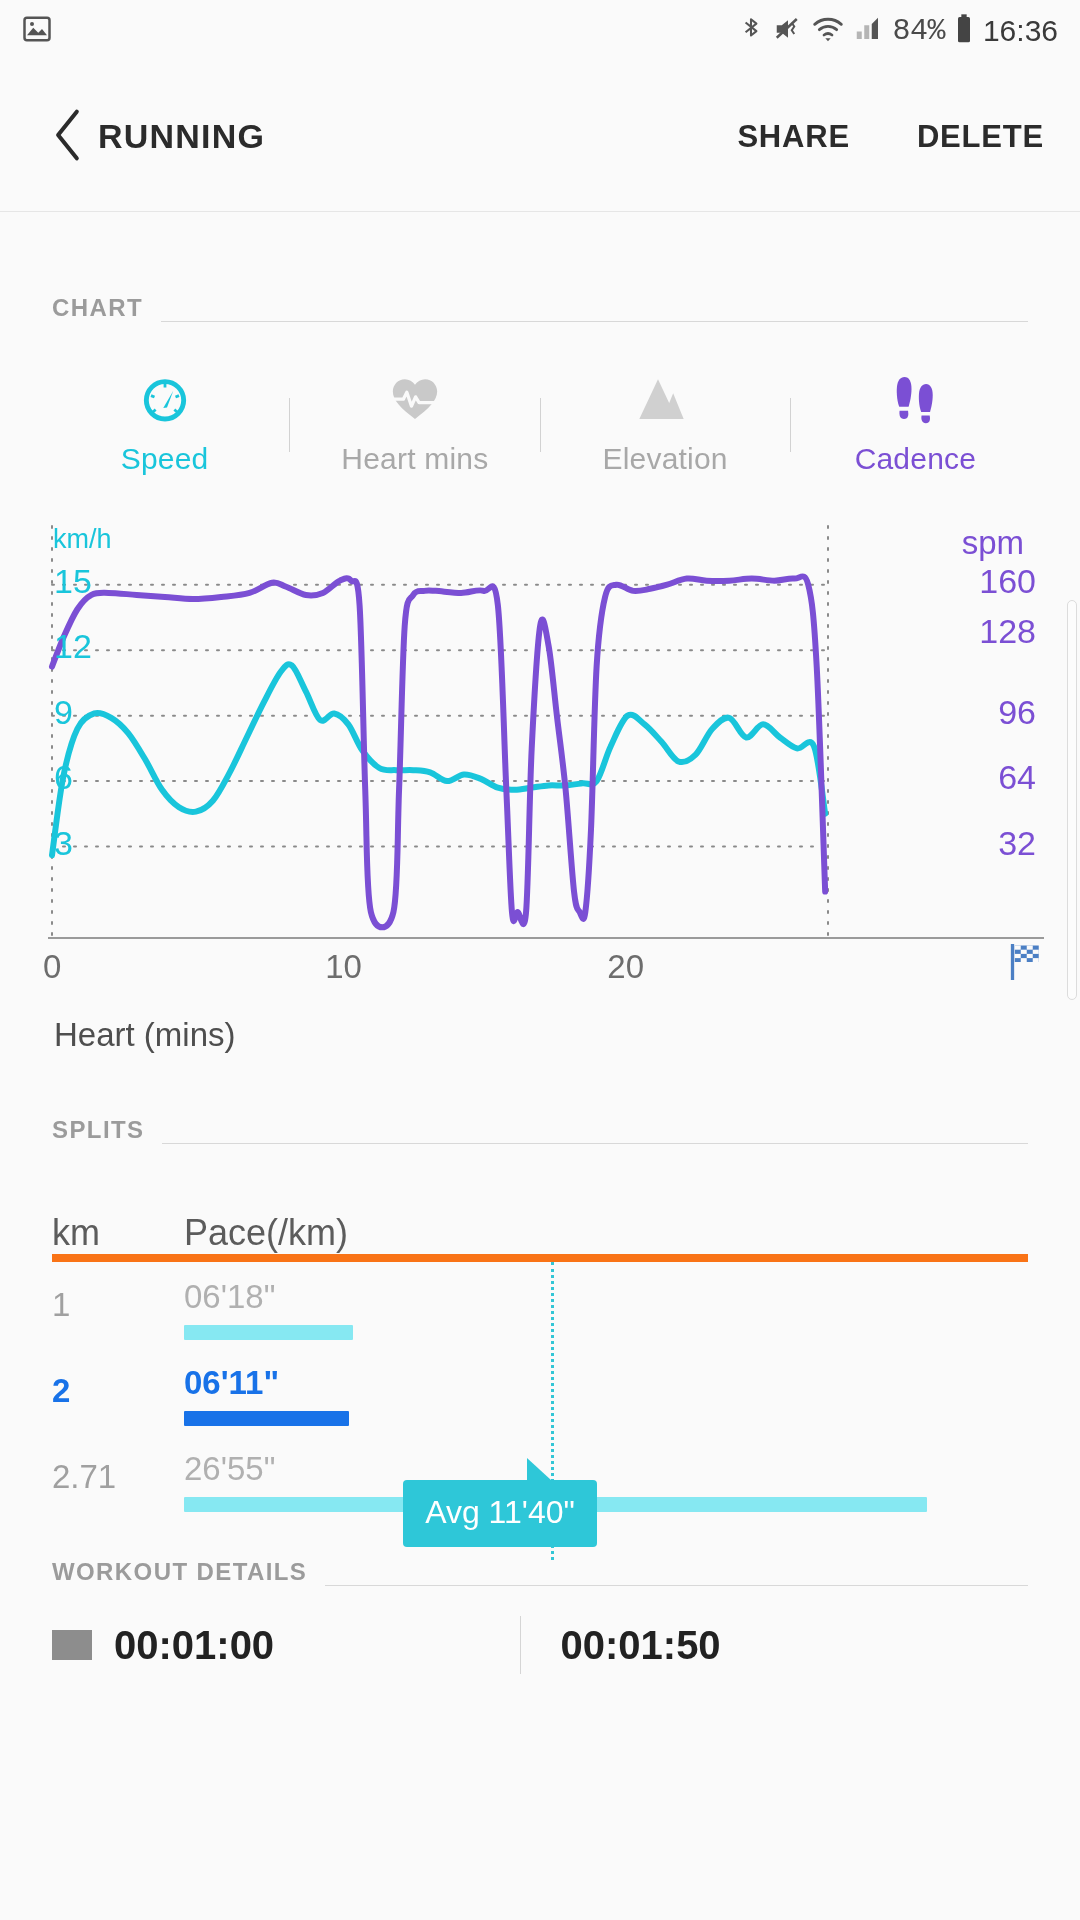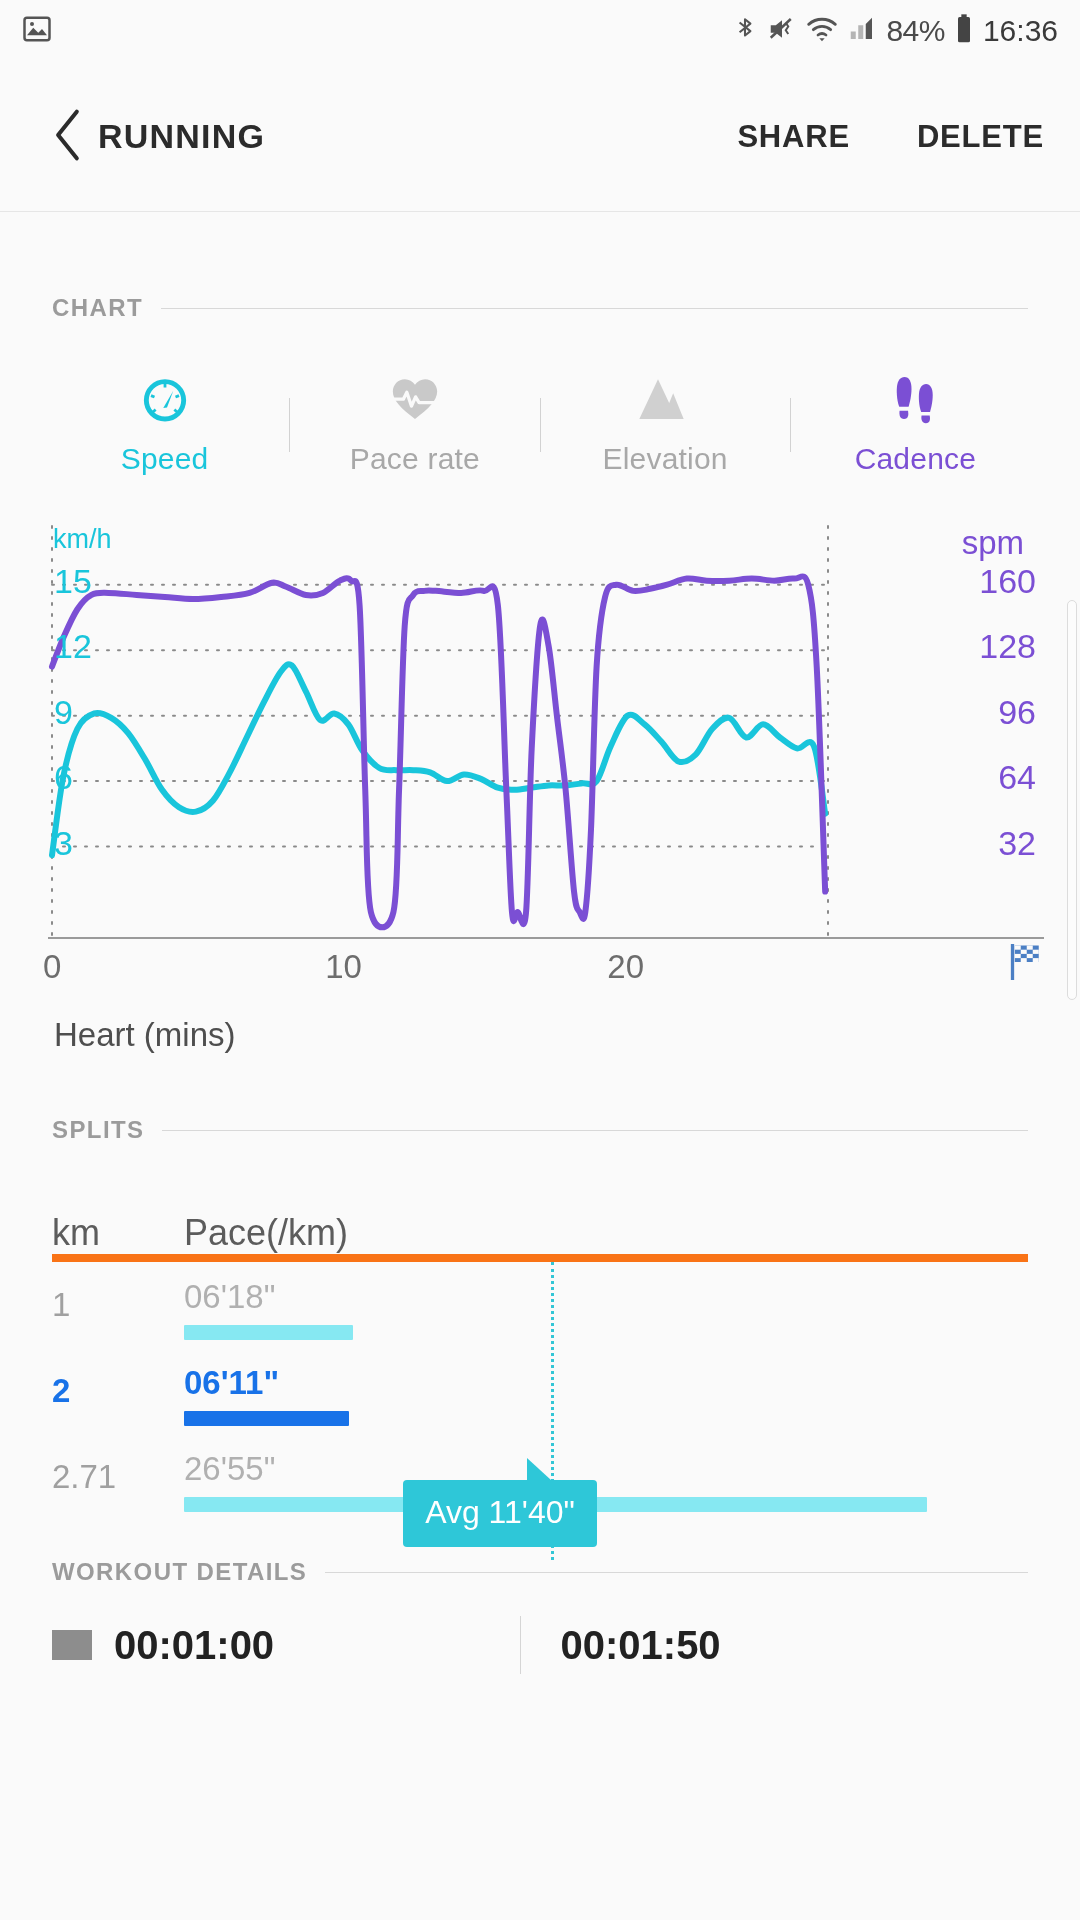--- a/index.html
+++ b/index.html
@@ -24,21 +24,21 @@
   .status-left { display: flex; align-items: center; gap: 10px; }
   .status-right {
     margin-left: auto;
     display: flex;
     align-items: center;
     gap: 9px;
   }
   .status-text {
     font-size: 30px;
     color: #4a4a4a;
-    font-family: Liberation Sans, sans-serif;
+    font-family: Liberation Mono, monospace;
     letter-spacing: -0.5px;
   }
   .clock { font-size: 30px; color: #3a3a3a; }
 
   
   .appbar {
     height: 150px;
     width: 1080px;
     background: #fafafa;
     display: flex;
@@ -67,21 +67,21 @@
     font-size: 31px;
     font-weight: bold;
     color: #2b2b2b;
     letter-spacing: 0.8px;
     cursor: pointer;
   }
 
   
   .section-head {
     display: flex;
-    align-items: center;
+    align-items: flex-end;
     gap: 18px;
     padding: 0 52px;
   }
   .section-head .label {
     font-size: 24px;
     font-weight: bold;
     color: #9b9b9b;
     letter-spacing: 1.4px;
     white-space: nowrap;
   }
@@ -370,21 +370,21 @@
 
   <div class="tab-sep"></div>
 
   <div class="tab">
     <div class="tab-icon">
       <svg width="58" height="56" viewBox="0 0 48 48">
         <path d="M24 42C12 33 5 26 5 18.5 5 12.7 9.6 8 15.3 8c3.5 0 6.7 1.8 8.7 4.6C26 9.8 29.2 8 32.7 8 38.4 8 43 12.7 43 18.5 43 26 36 33 24 42z" fill="#c9c9c9"></path>
         <path d="M4 25h10l3-6 4 12 3.5-8 3 5H44" fill="none" stroke="#fafafa" stroke-width="2.8" stroke-linejoin="round" stroke-linecap="round"></path>
       </svg>
     </div>
-    <div class="tab-label" style="color:#a8a8a8">Pace rate</div>
+    <div class="tab-label" style="color:#a8a8a8">Heart mins</div>
   </div>
 
   <div class="tab-sep"></div>
 
   <div class="tab">
     <div class="tab-icon">
       <svg width="62" height="56" viewBox="0 0 52 48">
         <path d="M20 8L4 42h32z" fill="#d0d0d0"></path>
         <path d="M33 20L24 42h18z" fill="#d0d0d0"></path>
       </svg>
@@ -425,21 +425,21 @@
   <div class="axis-unit-left">km/h</div>
   <div class="axis-unit-right">spm</div>
 
   <div class="ytick-left" id="lt0" style="top: 58.7273px;">15</div>
   <div class="ytick-left" id="lt1" style="top: 124.182px;">12</div>
   <div class="ytick-left" id="lt2" style="top: 189.636px;">9</div>
   <div class="ytick-left" id="lt3" style="top: 255.091px;">6</div>
   <div class="ytick-left" id="lt4" style="top: 320.545px;">3</div>
 
   <div class="ytick-right" id="rt0" style="top: 58.7273px;">160</div>
-  <div class="ytick-right" id="rt1" style="top: 124px;">128</div>
+  <div class="ytick-right" id="rt1" style="top: 109px;">128</div>
   <div class="ytick-right" id="rt2" style="top: 189.636px;">96</div>
   <div class="ytick-right" id="rt3" style="top: 255.091px;">64</div>
   <div class="ytick-right" id="rt4" style="top: 320.545px;">32</div>
 </div>
 
 <div class="xaxis">
   <div class="xtick" id="xt0" style="left: 43px;">0</div>
   <div class="xtick" id="xt1" style="left: 325.182px;">10</div>
   <div class="xtick" id="xt2" style="left: 607.364px;">20</div>
   <div class="xtick" id="xtf" style="right:36px;top:0">

